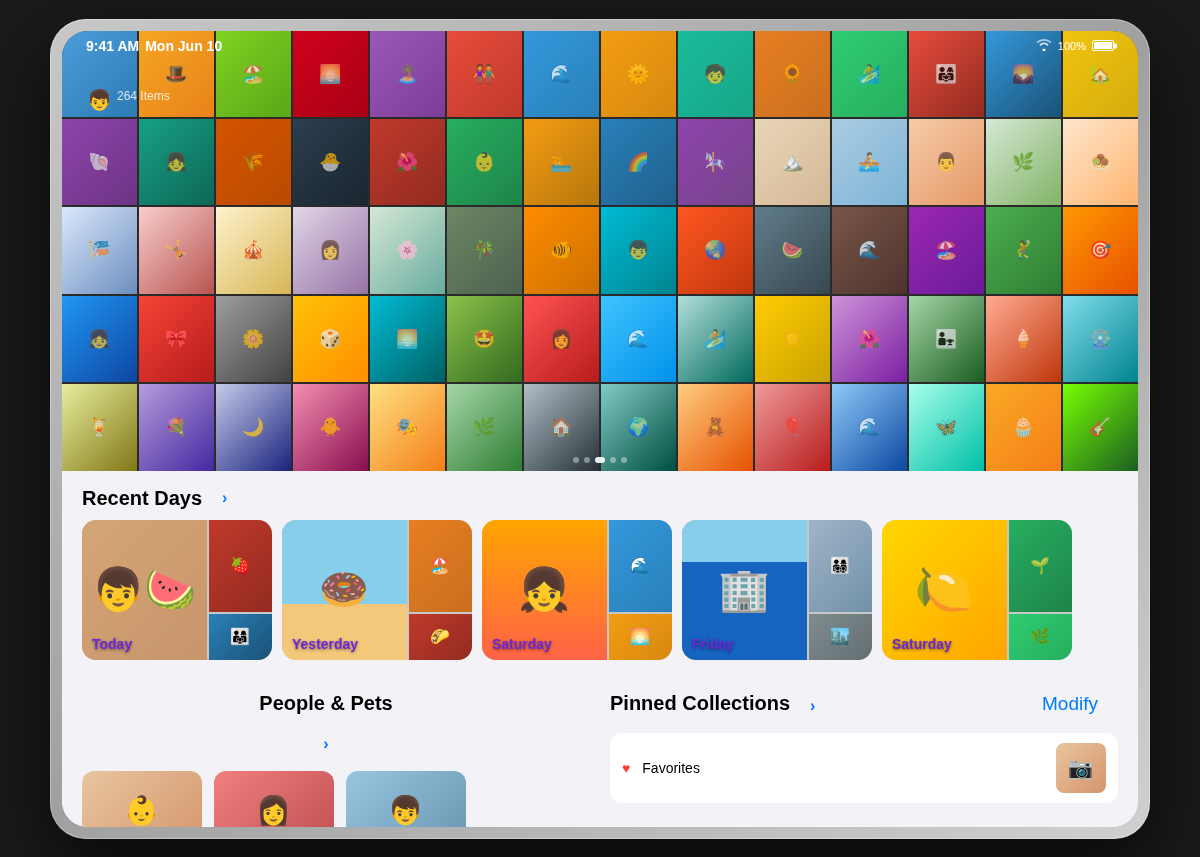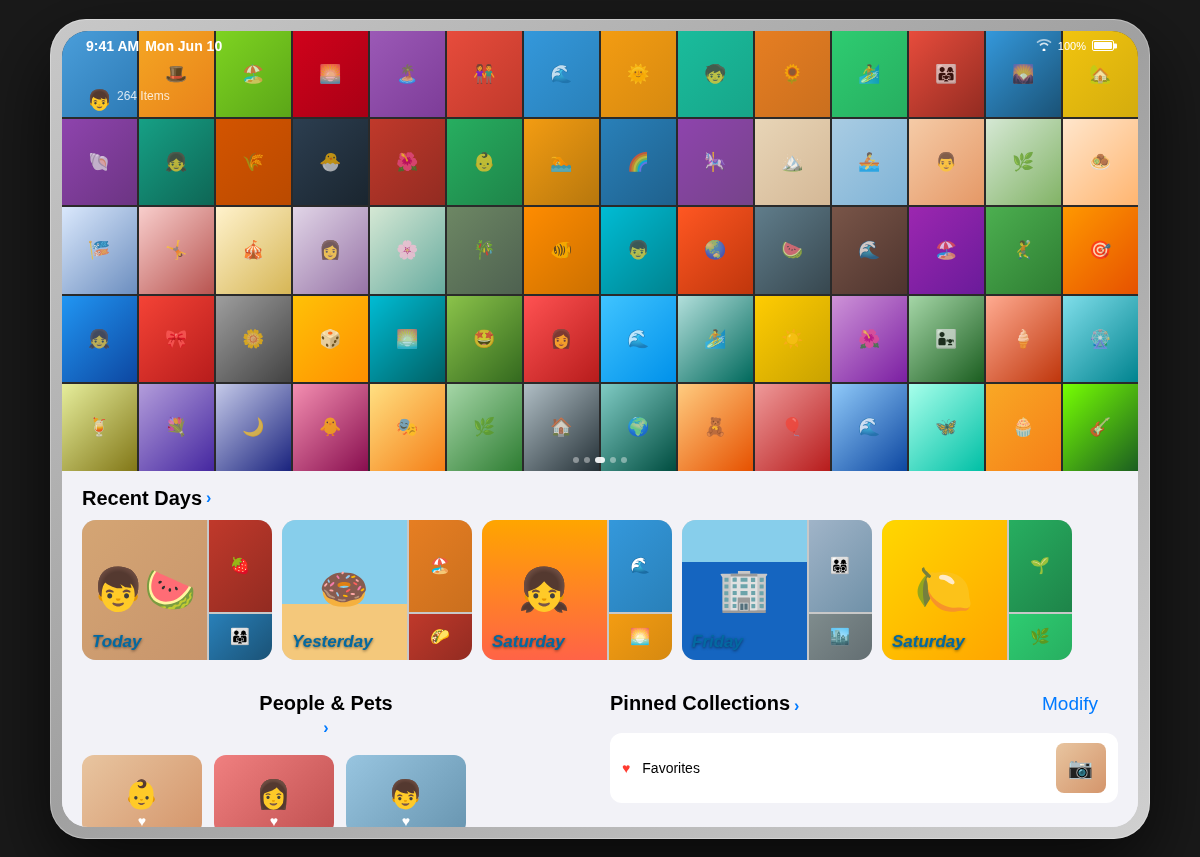--- a/index.html
+++ b/index.html
@@ -240,21 +240,21 @@
       flex: 1;
       background: #f2f2f7;
       overflow-y: auto;
       padding: 0;
     }
 
     
     .section-header {
       display: flex;
       align-items: center;
-      gap: 4px;
+      gap: 20px;
       padding: 16px 20px 10px;
     }
 
     .section-title {
       font-size: 20px;
       font-weight: 700;
       color: #000;
     }
 
     .section-chevron {
@@ -298,25 +298,24 @@
       grid-column: 1 / 2;
     }
 
     .day-small-photo-1 { grid-row: 1; grid-column: 2; }
     .day-small-photo-2 { grid-row: 2; grid-column: 2; }
 
     .day-label {
       position: absolute;
       bottom: 8px;
       left: 10px;
-      color: #0369a1;
-      font-size: 17px;
+      color: #6d28d9;
+      font-size: 14px;
       font-weight: 600;
       text-shadow: 0 1px 3px rgba(0,0,0,0.5);
-      font-style: italic;
     }
 
     
     .lower-sections {
       display: flex;
       padding: 0 20px;
       gap: 20px;
     }
 
     .people-section { flex: 1; }

